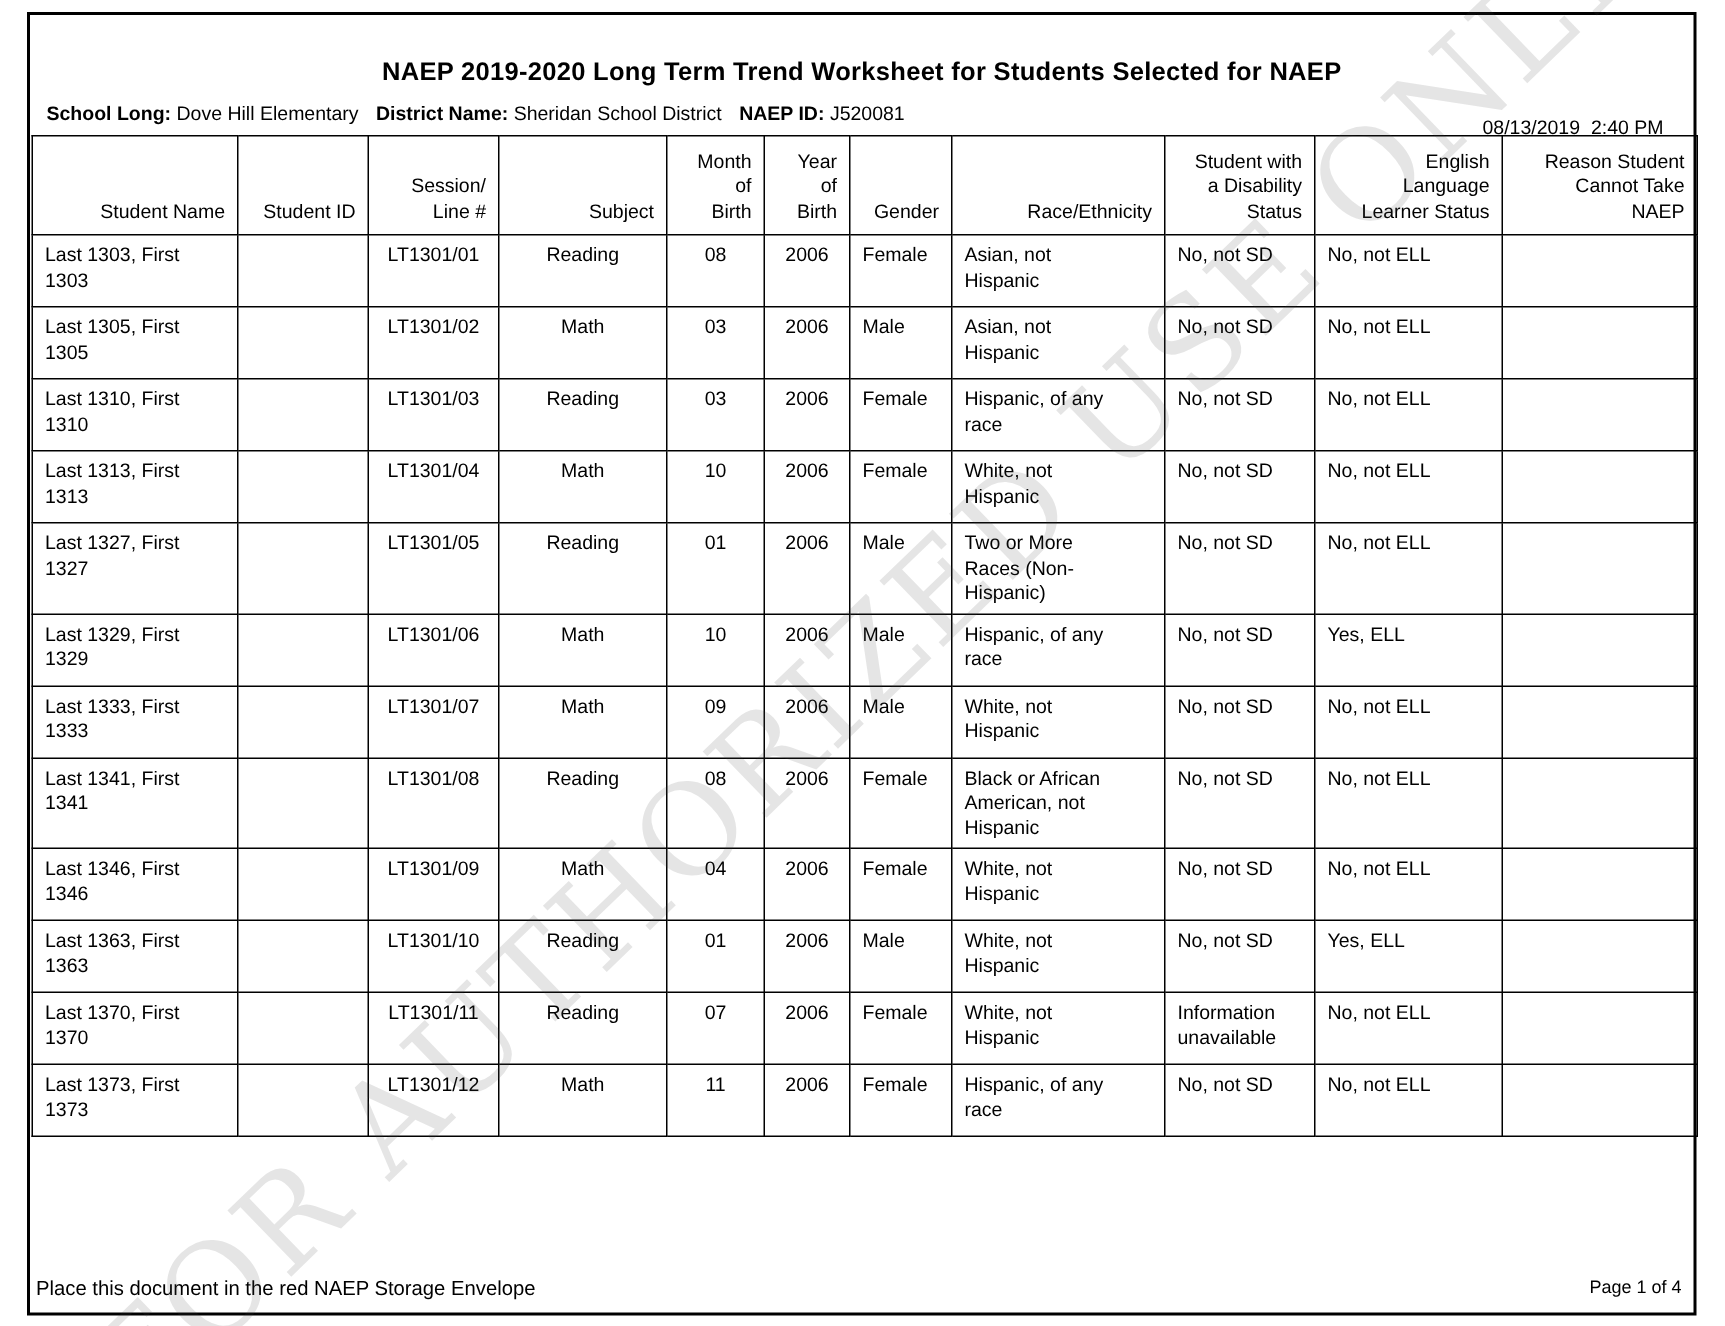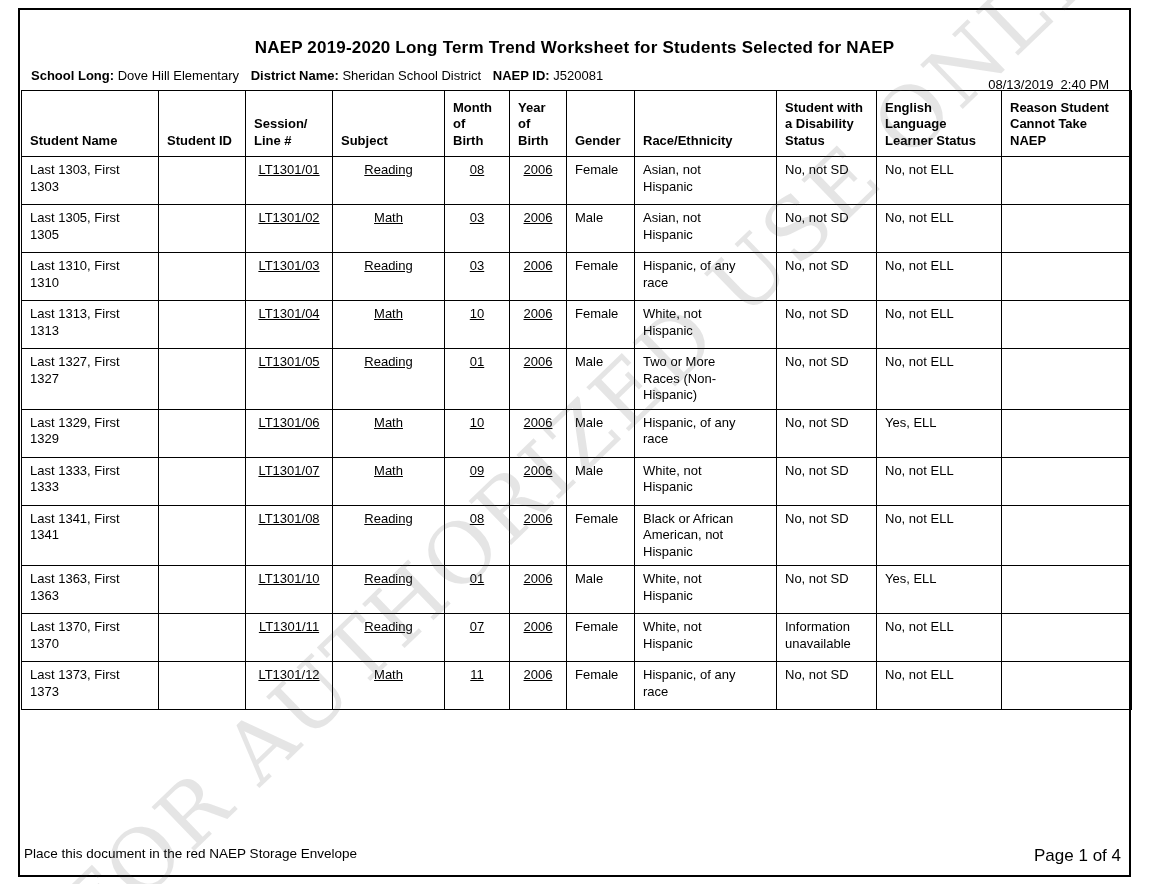--- a/index.html
+++ b/index.html
@@ -35,43 +35,44 @@
   .students th, .students td {
     border:1px solid #000;
     padding:5px 8px;
     text-align:left;
     white-space:pre-line;
     line-height:16.5px;
     overflow:hidden;
   }
   .students th {
     vertical-align:bottom;
-    font-weight:bold;
+    font-weight:normal;
     height:66px;
     padding-bottom:7px;
+    text-align:right;
   }
   .students td { vertical-align:top; height:48px; }
-  .c-session, .c-subject, .c-month, .c-year { text-align:center !important;text-decoration:underline; }
+  .c-session, .c-subject, .c-month, .c-year { text-align:center !important; }
   td.c-race { padding-right:22px; }
 
   .watermark {
     position:absolute; left:50%; top:50%;
     transform:translate(-50%,-50%) rotate(-44deg);
     font-family:"DejaVu Serif","Liberation Serif",serif;
     font-size:84px; letter-spacing:3px; white-space:nowrap;
     color:rgba(70,70,70,0.14);
     z-index:3; pointer-events:none;
   }
 
   .doc-footer {
     position:absolute; left:4px; right:8px; bottom:9px;
     display:flex; justify-content:space-between; align-items:flex-start;
   }
   .footer-note { font-size:13.5px; }
-  .footer-page { font-size:17px; }
+  .footer-page { font-size:12px; }
 </style>
 </head>
 <body>
 
 <div class="page-frame">
 
   <div class="watermark">FOR AUTHORIZED USE ONLY</div>
 
   <div class="doc-header">
     <div class="doc-title">NAEP 2019-2020 Long Term Trend Worksheet for Students Selected for NAEP</div>
@@ -233,20 +234,33 @@
       <td class="c-subject">Reading</td>
       <td class="c-month">08</td>
       <td class="c-year">2006</td>
       <td class="c-gender">Female</td>
       <td class="c-race">Black or African American, not Hispanic</td>
       <td class="c-sd">No, not SD</td>
       <td class="c-ell">No, not ELL</td>
       <td class="c-reason"></td>
     </tr>
 
+    <tr>
+      <td class="c-name">Last 1346, First 1346</td>
+      <td class="c-id"></td>
+      <td class="c-session">LT1301/09</td>
+      <td class="c-subject">Math</td>
+      <td class="c-month">04</td>
+      <td class="c-year">2006</td>
+      <td class="c-gender">Female</td>
+      <td class="c-race">White, not Hispanic</td>
+      <td class="c-sd">No, not SD</td>
+      <td class="c-ell">No, not ELL</td>
+      <td class="c-reason"></td>
+    </tr>
 
     <tr>
       <td class="c-name">Last 1363, First 1363</td>
       <td class="c-id"></td>
       <td class="c-session">LT1301/10</td>
       <td class="c-subject">Reading</td>
       <td class="c-month">01</td>
       <td class="c-year">2006</td>
       <td class="c-gender">Male</td>
       <td class="c-race">White, not Hispanic</td>

